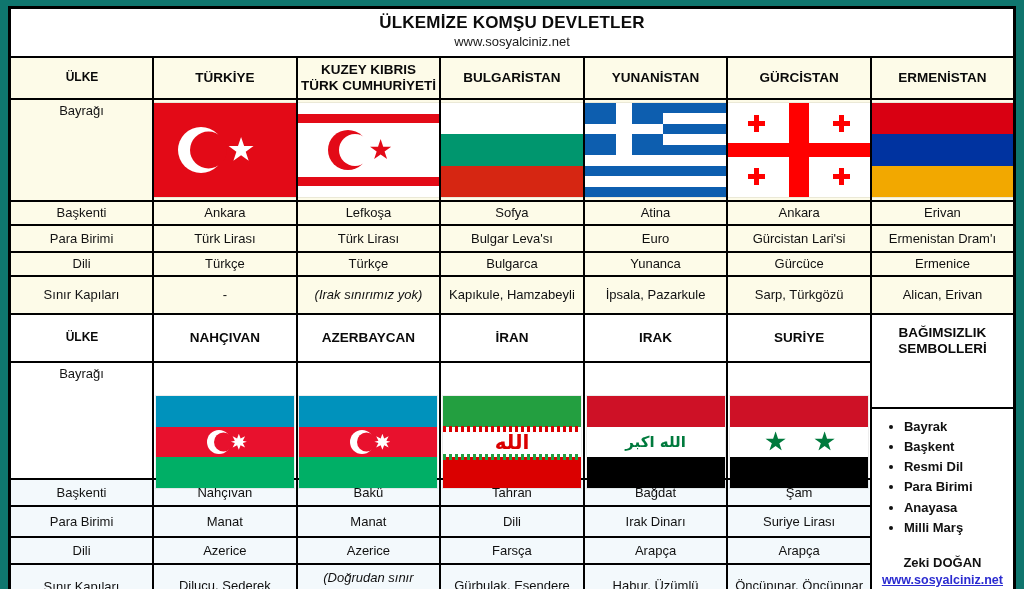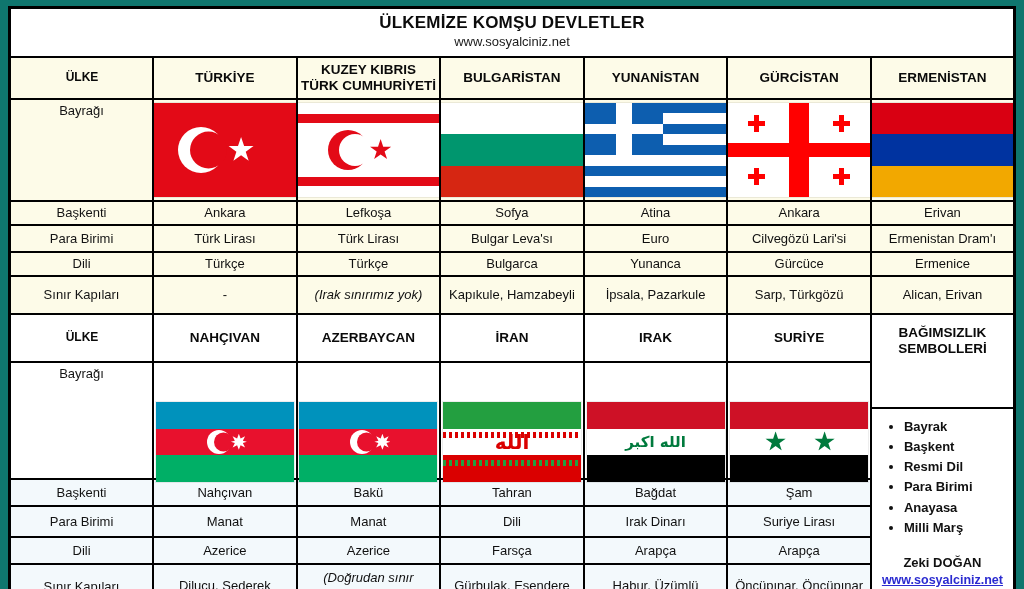--- a/index.html
+++ b/index.html
@@ -60,21 +60,21 @@
   .white-bg{background:#ffffff !important;}
   
   .flagcell{height:100px;padding:0 !important;}
   .flagwrap{
     width:100%;height:100px;display:flex;align-items:center;justify-content:center;
   }
   .flag{
     width:142px;height:94px;position:relative;overflow:hidden;
     box-shadow:0 0 0 1px rgba(0,0,0,.07);
   }
-  .flag.sm{width:138px;height:80px;margin-top:43px;}
+  .flag.sm{width:138px;height:92px;margin-top:43px;}
   
   .f-tr{background:#e30a17;}
   .f-tr .crescent{
     position:absolute;left:24px;top:50%;transform:translateY(-50%);
     width:46px;height:46px;border-radius:50%;background:#fff;
   }
   .f-tr .crescent:after{
     content:"";position:absolute;left:12px;top:50%;transform:translateY(-50%);
     width:37px;height:37px;border-radius:50%;background:#e30a17;
   }
@@ -285,21 +285,21 @@
     <td class="val">Ankara</td>
     <td class="val">Erivan</td>
   </tr>
 
   <tr>
     <td class="rowlabel">Para Birimi</td>
     <td class="val tall">Türk Lirası</td>
     <td class="val tall">Türk Lirası</td>
     <td class="val tall">Bulgar Leva'sı</td>
     <td class="val tall">Euro</td>
-    <td class="val tall">Cilvegözü Lari'si</td>
+    <td class="val tall">Gürcistan Lari'si</td>
     <td class="val tall">Ermenistan Dram'ı</td>
   </tr>
 
   <tr>
     <td class="rowlabel">Dili</td>
     <td class="val">Türkçe</td>
     <td class="val">Türkçe</td>
     <td class="val">Bulgarca</td>
     <td class="val">Yunanca</td>
     <td class="val">Gürcüce</td>

